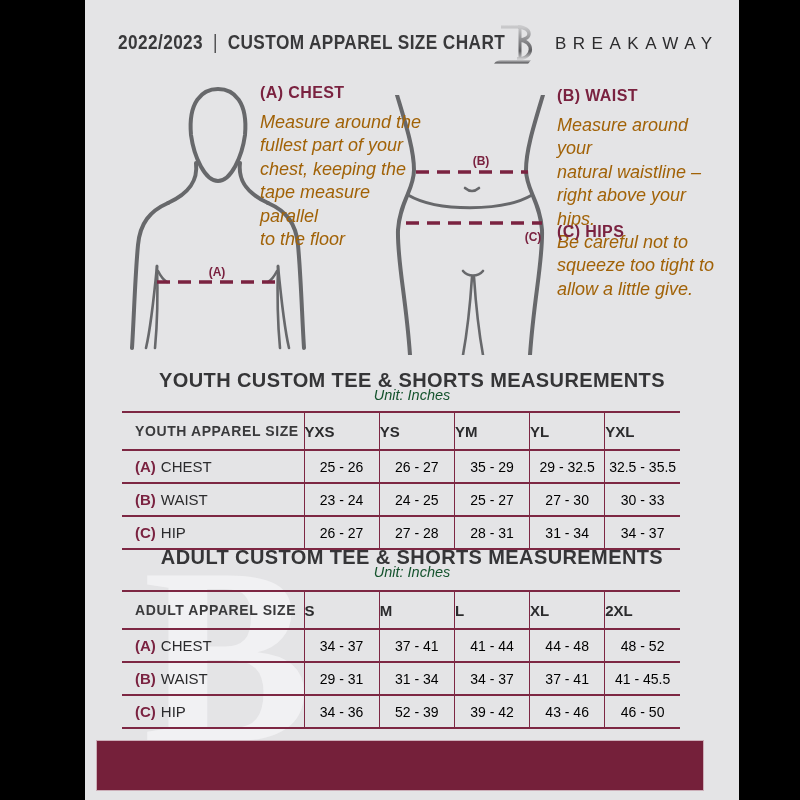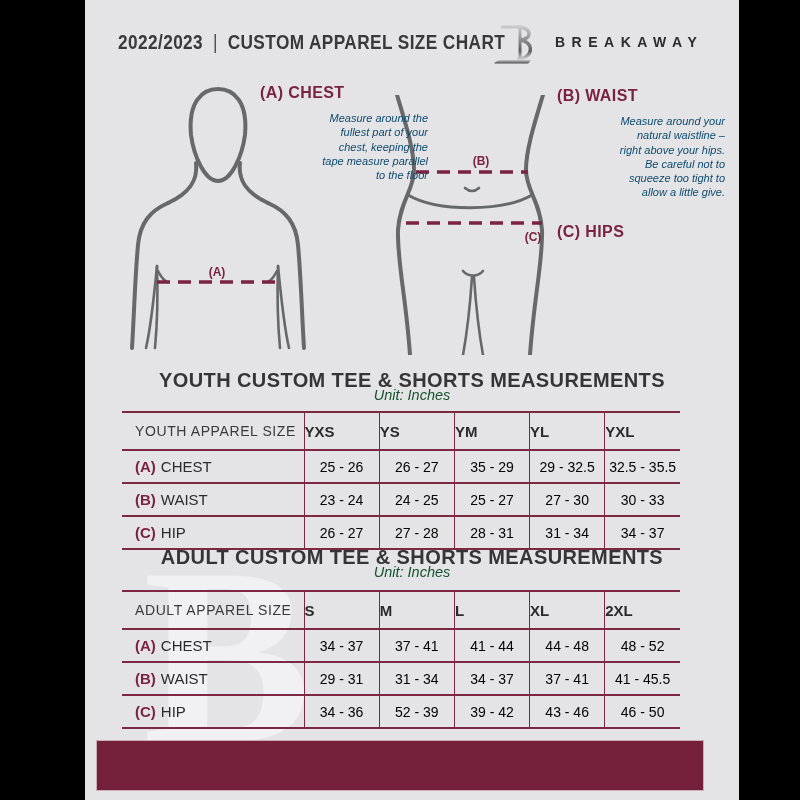--- a/index.html
+++ b/index.html
@@ -14,38 +14,38 @@
   }
   
   .hdr-title {
     position:absolute; left:33px; top:30px; white-space:nowrap;
     font-size:21px; font-weight:bold; color:#39393b; letter-spacing:.5px;
     transform:scaleX(.82); transform-origin:left center;
   }
   .hdr-title .divider { margin:0 12px; font-weight:normal; color:#4a4a4c; }
   .brand-logo { position:absolute; left:404px; top:20px; }
   .brand-name {
-    position:absolute; left:470px; top:34px; font-size:14px; font-weight:bold;
+    position:absolute; left:470px; top:34px; font-size:17px; font-weight:normal;
     letter-spacing:6.5px; color:#2c2c2e; white-space:nowrap;
   }
   
   .figure { position:absolute; }
   .fig-upper { left:45px;  top:85px; width:180px; height:265px; }
   .fig-lower { left:307px; top:95px; width:156px; height:260px; }
   .guide { position:absolute; width:168px; }
   .guide-a { left:175px; top:84px; }
   .guide-b { left:472px; top:87px; }
   .guide-c { left:472px; top:223px; }
   .guide h3 {
     margin:0 0 9px 0; font-size:16px; font-weight:bold; color:#7a2240;
     letter-spacing:.4px;
   }
   .guide p {
-    margin:0; font-size:11px; font-style:italic; color:#0c4a6e;
-    line-height:1.3; white-space:pre-line;text-align:right;
+    margin:0; font-size:18px; font-style:italic; color:#a16207;
+    line-height:1.3; white-space:pre-line;
   }
   
   .sec-title {
     position:absolute; left:0; width:100%; text-align:center;
     font-size:20px; font-weight:bold; color:#353537; letter-spacing:.4px;
   }
   .sec-unit {
     position:absolute; left:0; width:100%; text-align:center;
     font-size:14.5px; font-style:italic; color:#14532d;
   }
@@ -55,21 +55,21 @@
     table-layout:fixed; background:transparent;
   }
   .size-table col.c0 { width:182px; }
   .size-table tr { border-top:2px solid #7d2743; }
   .size-table { border-bottom:2px solid #7d2743; }
   .size-table td, .size-table th { border-left:1.5px solid #7d2743; padding:0; }
   .size-table td:first-child, .size-table th:first-child { border-left:none; }
   .size-table .hrow th { height:36px; }
   .size-table .drow td { height:31px; }
   .rowhead {
-    text-align:left; padding-left:13px !important; font-weight:normal;
+    text-align:left; padding-left:13px !important; font-weight:bold;
     font-size:14px; color:#3a3a3c; letter-spacing:.6px;
   }
   .sizehead { font-size:15px; font-weight:bold; color:#2b2b2d; text-align:left; }
   .rlabel { text-align:left; padding-left:13px !important; font-size:15px; color:#2b2b2d; }
   .rlabel .pfx { font-weight:bold; color:#7a2240; margin-right:5px; }
   .val { text-align:center; font-size:14px; color:#000000; }
   
   .watermark {
     position:absolute; left:58px; top:530px; font-size:252px; line-height:1;
     font-weight:bold; color:rgba(252,252,254,.55); z-index:0;

